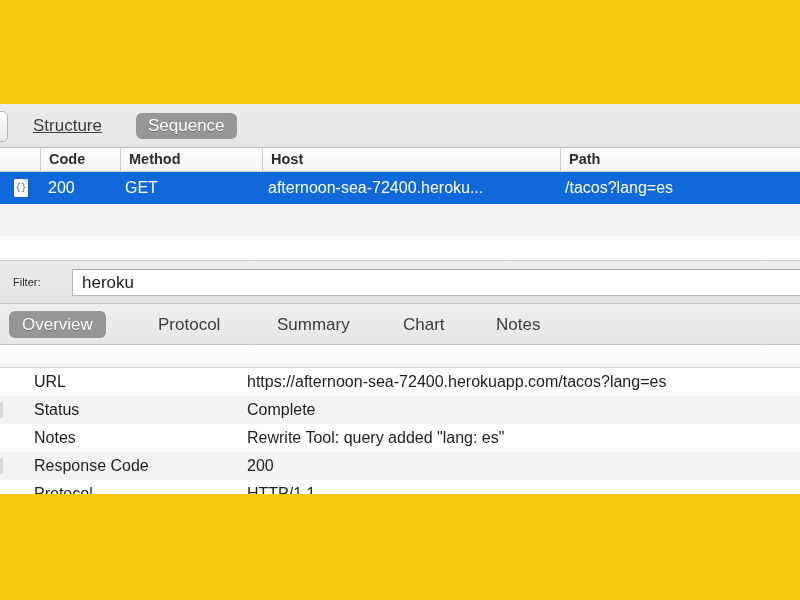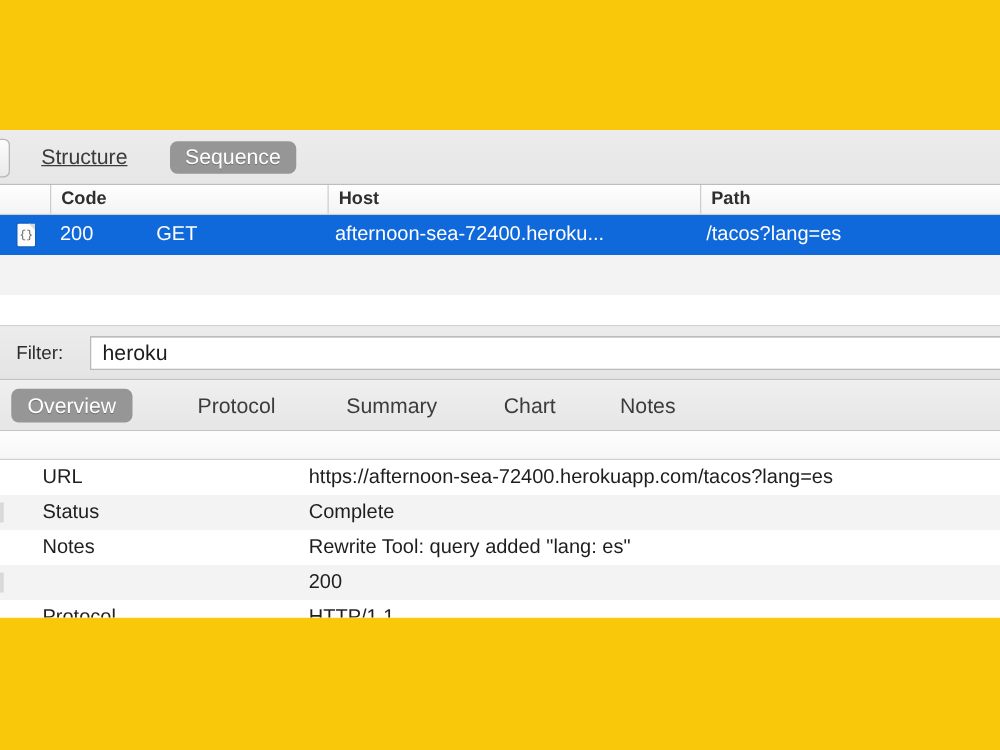--- a/index.html
+++ b/index.html
@@ -136,21 +136,21 @@
     background: linear-gradient(to bottom, #ececec 0%, #e4e4e4 100%);
     border-top: 1px solid #d2d2d2;
     border-bottom: 1px solid #c2c2c2;
     box-sizing: border-box;
   }
   .filterbar .flabel {
     position: absolute;
     left: 13px;
     top: 9px;
     line-height: 25px;
-    font-size: 15px;
+    font-size: 11px;
     color: #2d2d2d;
   }
   .filterbar .finput {
     position: absolute;
     left: 72px;
     top: 8px;
     right: -2px;
     height: 27px;
     background: #ffffff;
     border: 1px solid #b9b9b9;
@@ -253,20 +253,21 @@
 
   <div class="toptabbar">
     <div class="edge-stub"></div>
     <div class="toptab structure">Structure</div>
     <div class="toptab sequence">Sequence</div>
   </div>
 
   <div class="listhead">
     <div class="col first" style="left:0px;width:40px;"></div>
     <div class="col" style="left:40px;width:80px;">Code</div>
+    <div class="col" style="left:120px;width:142px;">Method</div>
     <div class="col" style="left:262px;width:298px;">Host</div>
     <div class="col" style="left:560px;width:240px;">Path</div>
   </div>
 
   <div class="listrow selected">
     <div class="doc-icon">{}</div>
     <div class="cell" style="left:48px;">200</div>
     <div class="cell" style="left:125px;">GET</div>
     <div class="cell" style="left:268px;width:285px;">afternoon-sea-72400.heroku...</div>
     <div class="cell" style="left:565px;width:230px;">/tacos?lang=es</div>
@@ -298,20 +299,21 @@
     <div class="tick"></div>
     <div class="dname">Status</div>
     <div class="dvalue">Complete</div>
   </div>
   <div class="drow">
     <div class="dname">Notes</div>
     <div class="dvalue">Rewrite Tool: query added "lang: es"</div>
   </div>
   <div class="drow alt">
     <div class="tick"></div>
+    <div class="dname">Response Code</div>
     <div class="dvalue">200</div>
   </div>
   <div class="drow">
     <div class="dname">Protocol</div>
     <div class="dvalue">HTTP/1.1</div>
   </div>
 
 </div>
 
 </body></html>

